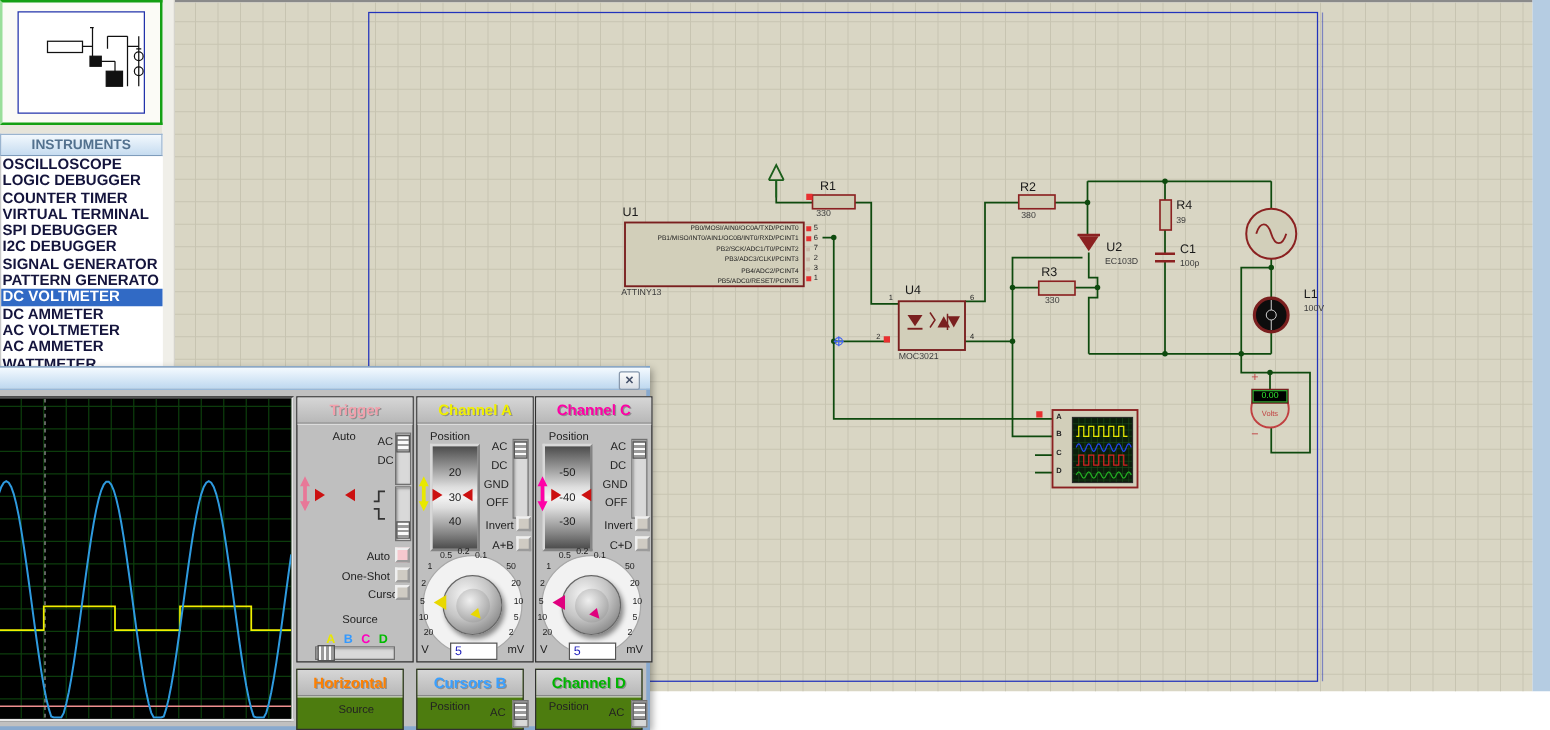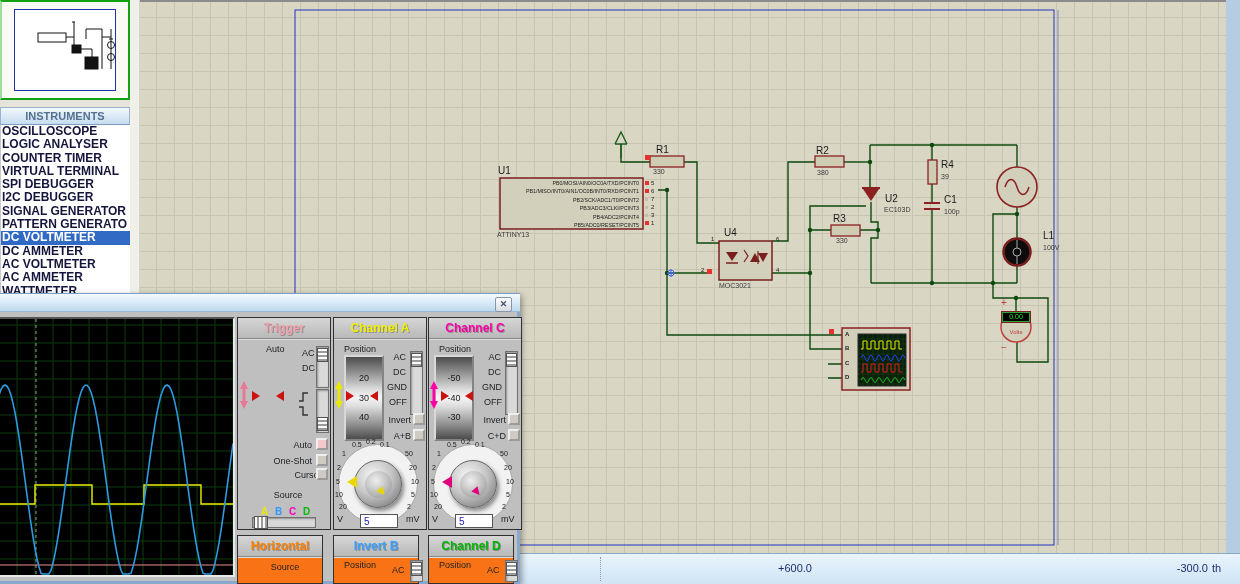--- a/index.html
+++ b/index.html
@@ -85,21 +85,21 @@
      background:radial-gradient(circle at 38% 32%,#f6f6f6,#c6c6c6 45%,#8d8d8d 78%,#6a6a6a);box-shadow:2px 3px 4px rgba(0,0,0,.45);}
   .knob-in{position:absolute;left:10px;top:10px;width:27px;height:27px;border-radius:50%;
      background:radial-gradient(circle at 40% 35%,#efefef,#b6b6b6 60%,#8e8e8e);}
   .kscale{position:absolute;font-size:7px;color:#1c1c1c;}
   .kunit{position:absolute;font-size:9px;color:#1c1c1c;}
   .pt-big{position:absolute;left:13px;top:158px;width:0;height:0;border-top:6px solid transparent;border-bottom:6px solid transparent;}
   .pt-sm{position:absolute;left:44px;top:170px;width:0;height:0;border-left:4px solid transparent;border-right:4px solid transparent;transform:rotate(-40deg);}
   .chan-input{position:absolute;left:26px;top:196px;width:38px;height:14px;background:#fff;border:1px solid #555;
      font-family:"Liberation Sans",sans-serif;font-size:10px;color:#2222bb;padding:0 0 0 3px;}
   .srcCh{position:absolute;top:188px;font-size:10px;font-weight:bold;}
-  .bot-col{position:absolute;top:242px;width:86px;height:49px;background:#f97316;border:1px solid #303030;}
+  .bot-col{position:absolute;top:242px;width:86px;height:49px;background:#4d7c0f;border:1px solid #303030;}
   .edgeglyph{position:absolute;}
 </style>
 </head>
 <body>
 
 <div id="root">
 
   <div class="abs" id="topline"></div>
   <div class="abs" id="canvas"></div>
   <div class="abs" id="rightstrip"></div>
@@ -265,41 +265,35 @@
           <circle cx="97" cy="36" r="3.5"></circle>
             <circle cx="97" cy="48" r="3.5"></circle>
           <path d="M95,30 h4"></path>
         </g>
       </svg>
     </div>
     <div id="divider"></div>
     <div id="instr-hdr">INSTRUMENTS</div>
     <div id="instr-list">
       <div class="ins-item">OSCILLOSCOPE</div>
-      <div class="ins-item">LOGIC ANALYSER</div>
+      <div class="ins-item">LOGIC DEBUGGER</div>
       <div class="ins-item">COUNTER TIMER</div>
       <div class="ins-item">VIRTUAL TERMINAL</div>
       <div class="ins-item">SPI DEBUGGER</div>
       <div class="ins-item">I2C DEBUGGER</div>
       <div class="ins-item">SIGNAL GENERATOR</div>
       <div class="ins-item">PATTERN GENERATO</div>
       <div class="ins-item sel">DC VOLTMETER</div>
       <div class="ins-item">DC AMMETER</div>
       <div class="ins-item">AC VOLTMETER</div>
       <div class="ins-item">AC AMMETER</div>
       <div class="ins-item">WATTMETER</div>
     </div>
   </div>
 
-  <div class="abs" id="statusbar">
-    <div id="sb-sep"></div>
-    <div class="stxt" style="left:765px;width:60px;text-align:center">+600.0</div>
-    <div class="stxt" style="left:1150px;width:58px;text-align:right">-300.0</div>
-    <div class="stxt" style="left:1212px">th</div>
-  </div>
 
   <div class="abs" id="osc">
     <div id="osc-title">
       <div id="osc-close">✕</div>
     </div>
 
     <div id="osc-display">
       <svg id="scope-svg">
           <rect x="0" y="0" width="234" height="256" fill="#000000"></rect>
           <path d="M0,0 V256 M18,0 V256 M36,0 V256 M54,0 V256 M72,0 V256 M90,0 V256 M108,0 V256 M126,0 V256 M144,0 V256 M162,0 V256 M180,0 V256 M198,0 V256 M216,0 V256 M234,0 V256 M0,6 H234 M0,24 H234 M0,42 H234 M0,60 H234 M0,78 H234 M0,96 H234 M0,114 H234 M0,132 H234 M0,150 H234 M0,168 H234 M0,186 H234 M0,204 H234 M0,222 H234 M0,240 H234 " stroke="#0c3c0c" stroke-width="1" fill="none"></path>
@@ -442,21 +436,21 @@
       <div class="pt-big" style="border-right:10px solid #e0007e"></div>
       <div class="pt-sm" style="border-top:8px solid #e0007e"></div>
       <input class="chan-input" value="5" style="">
     </div>
 
     <div class="bot-col" style="left:246px">
       <div class="col-hdr" style="color:#ff8000">Horizontal</div>
       <div class="lab" style="left:20px;top:26px;width:54px;text-align:center">Source</div>
     </div>
     <div class="bot-col" style="left:342px">
-      <div class="col-hdr" style="color:#3aa0ff">Invert B</div>
+      <div class="col-hdr" style="color:#3aa0ff">Cursors B</div>
       <div class="lab" style="left:10px;top:24px">Position</div>
       <div class="lab" style="left:58px;top:29px">AC</div>
       <div class="vtrack" style="left:76px;top:24px;height:22px">
           <div class="vthumb" style="top:1px"></div>
         </div>
     </div>
     <div class="bot-col" style="left:437px">
       <div class="col-hdr" style="color:#00b400">Channel D</div>
       <div class="lab" style="left:10px;top:24px">Position</div>
       <div class="lab" style="left:58px;top:29px">AC</div>

